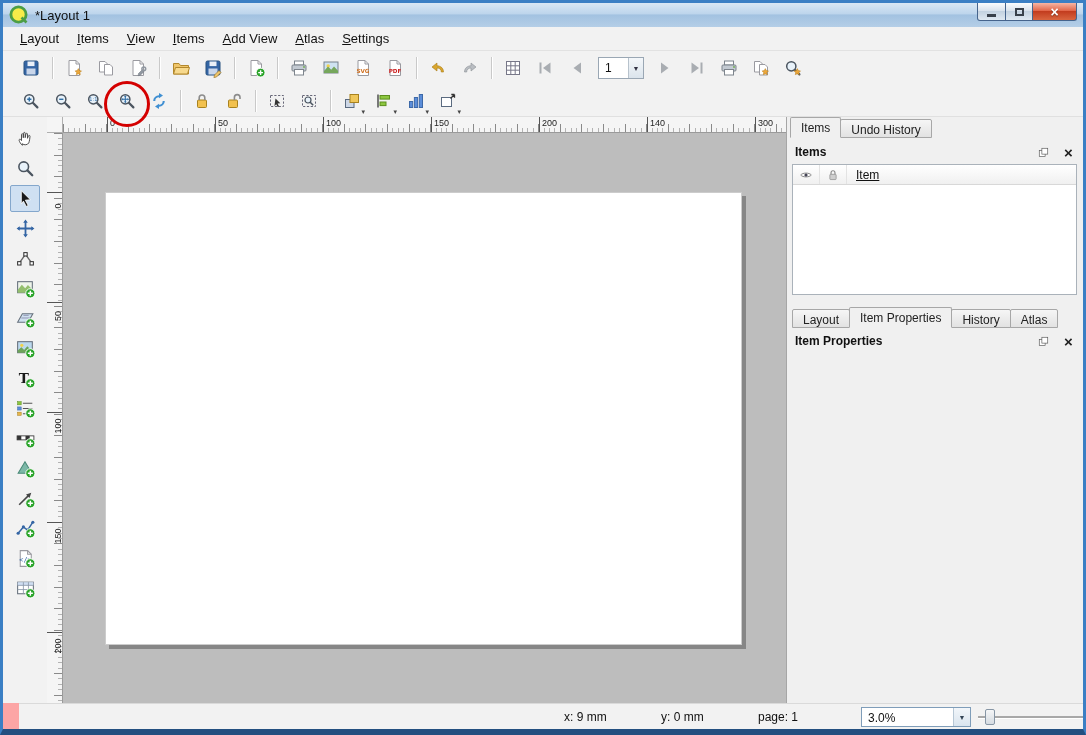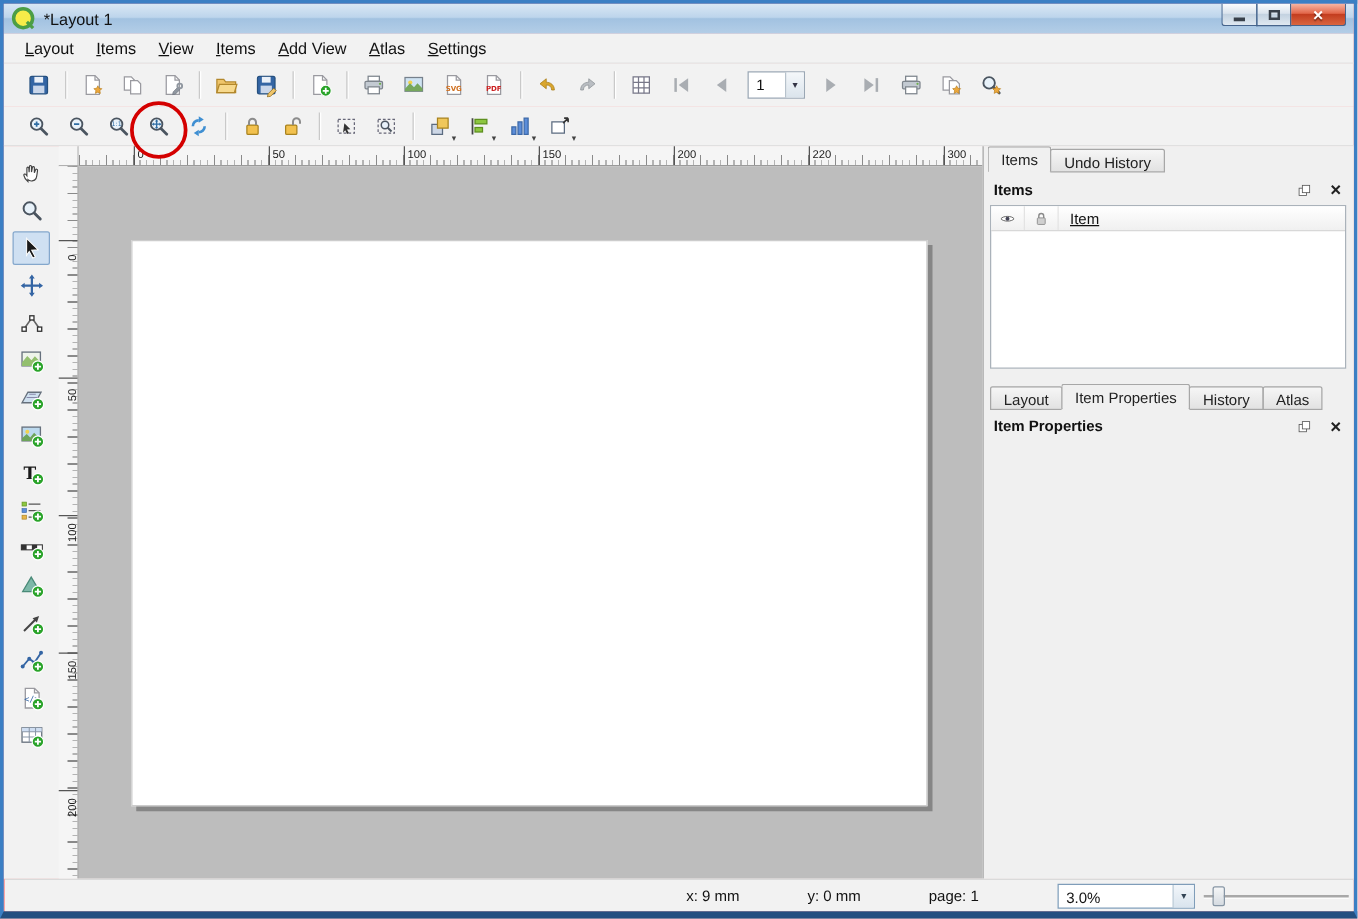--- a/index.html
+++ b/index.html
@@ -98,21 +98,21 @@
   .panel-icons .ico{width:13px;height:13px;}
   .panel-close .chr{font-size:15px;line-height:13px;font-weight:bold;color:#222;}
   .items-list{position:absolute;left:5px;right:6px;top:47px;height:131px;background:#fff;border:1px solid #aab2ba;}
   .items-header{height:20px;display:flex;background:linear-gradient(#ffffff,#f0f0f0);border-bottom:1px solid #d8d8d8;}
   .hdr-cell{display:flex;align-items:center;justify-content:center;border-right:1px solid #e3e3e3;text-decoration:underline;}
   .col-eye,.col-lock{width:27px;}
   .col-eye .ico,.col-lock .ico{width:14px;height:14px;}
   .col-item{flex:1;justify-content:flex-start;padding-left:9px;font-size:12px;color:#111;border-right:none;}
 
   
-  .statusbar{position:absolute;left:1px;right:0;top:700px;height:26px;background:#f2f2f2;
+  .statusbar{position:absolute;left:16px;right:0;top:700px;height:26px;background:#f2f2f2;
     border-top:1px solid #dadada;font-size:12px;color:#111;}
   .sb-text{position:absolute;top:6px;}
   #sb-x{left:545px;}  #sb-y{left:642px;text-align:center;}  #sb-page{left:739px;}
   .zoom-combo{position:absolute;left:842px;top:3px;width:110px;height:20px;background:#fff;
     border:1px solid #7f9db9;display:flex;}
   .zoom-value{flex:1;padding:3px 0 0 6px;font-size:12px;}
   .combo-btn{width:17px;border-left:1px solid #b7c7d5;background:linear-gradient(#f2f6fa,#d9e4ee);
     display:flex;align-items:center;justify-content:center;font-size:7px;color:#345;}
   .zoom-slider{position:absolute;left:959px;top:3px;width:116px;height:20px;}
   .slider-groove{position:absolute;left:0;right:0;top:9px;height:2px;background:#a8a8a8;box-shadow:0 1px 0 #fff;}
@@ -644,21 +644,21 @@
           <div class="h-num" style="left: 47px;">0</div>
           <div class="h-major" style="left: 152px;"></div>
           <div class="h-num" style="left: 155px;">50</div>
           <div class="h-major" style="left: 260px;"></div>
           <div class="h-num" style="left: 263px;">100</div>
           <div class="h-major" style="left: 368px;"></div>
           <div class="h-num" style="left: 371px;">150</div>
           <div class="h-major" style="left: 476px;"></div>
           <div class="h-num" style="left: 479px;">200</div>
           <div class="h-major" style="left: 584px;"></div>
-          <div class="h-num" style="left: 587px;">220</div>
+          <div class="h-num" style="left: 587px;">140</div>
           <div class="h-major" style="left: 692px;"></div>
           <div class="h-num" style="left: 695px;">300</div>
         </div>
       <div id="vruler">
           <div class="v-major" style="top: 59px;"></div>
           <div class="v-numwrap" style="top: 62px;">
             <span>0</span>
           </div>
           <div class="v-major" style="top: 169px;"></div>
           <div class="v-numwrap" style="top: 172px;">

